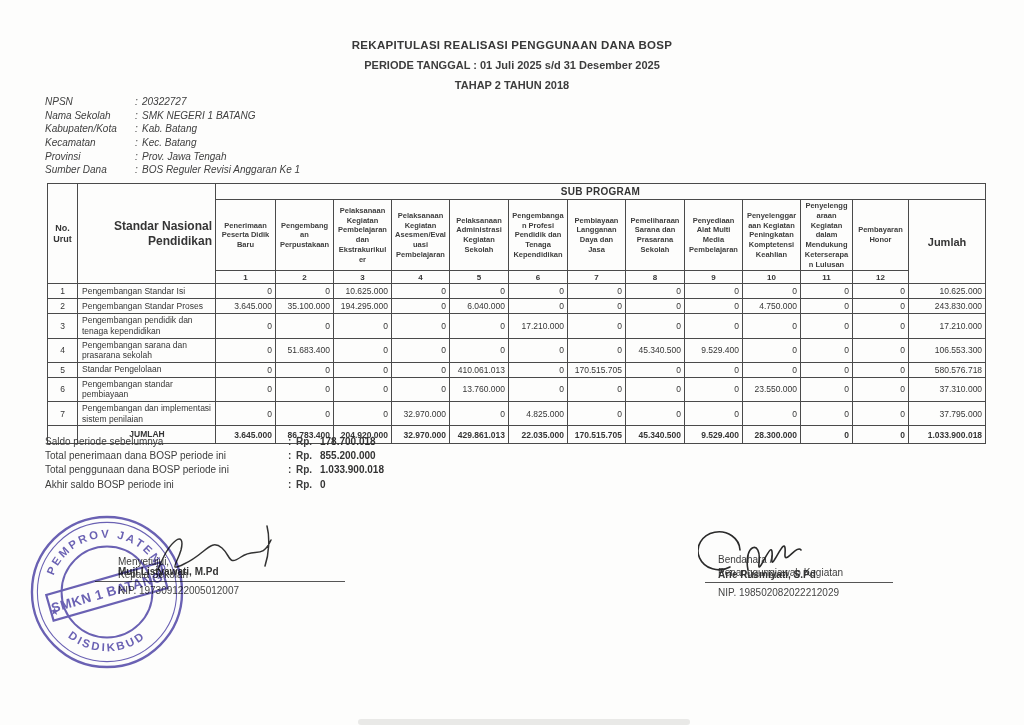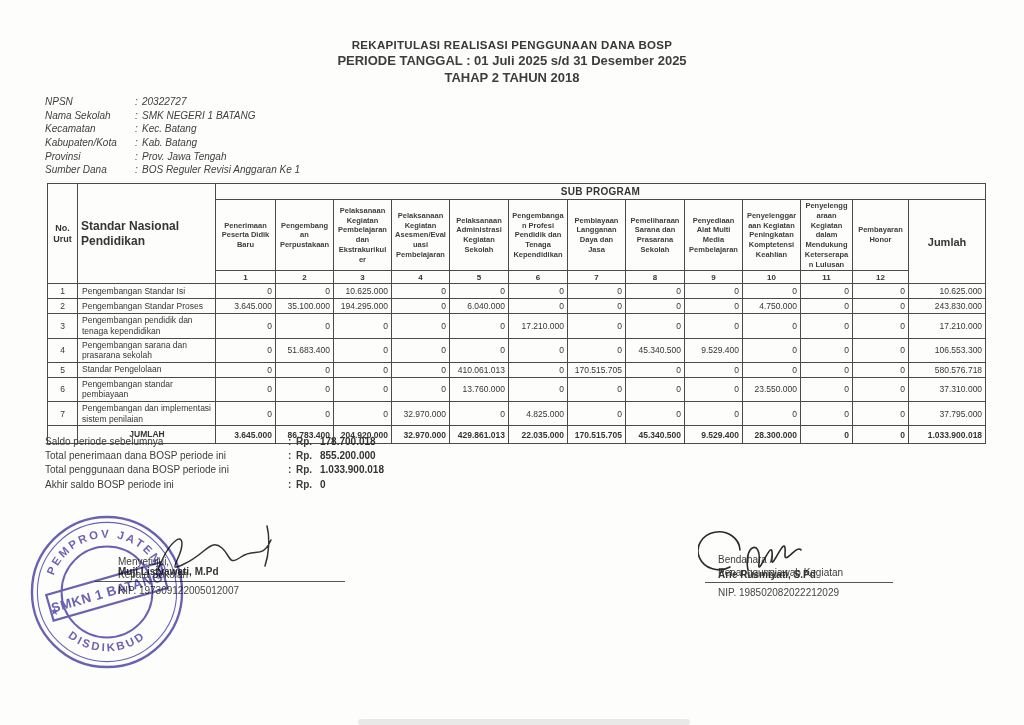--- a/index.html
+++ b/index.html
@@ -8,21 +8,21 @@
   body{
     width:1024px; height:725px; position:relative; overflow:hidden;
     background:#fdfdfc; color:var(--ink);
     font-family:"Liberation Sans", sans-serif;
   }
   .page{ position:absolute; inset:0;padding-left:12px; }
 
   
   .title-block{ position:absolute; top:39px; left:0; width:1024px; text-align:center; }
   .title-main{ font-size:11.5px; font-weight:bold; letter-spacing:.3px; color:#383838; }
-  .title-sub{ font-size:13px; font-weight:bold; margin-top:2px; color:#3d3d3d; }
+  .title-sub{ font-size:11px; font-weight:bold; margin-top:8px; color:#3d3d3d; }
 
   
   .info-block{ position:absolute; top:96px; left:45px; font-size:10px; color:#404040; }
   .info-row{ height:13.7px; white-space:nowrap;font-style:italic; }
   .info-label{ display:inline-block; width:90px; }
   .info-colon{ display:inline-block; width:7px; }
 
   
   table.main-table{
     position:absolute; left:47px; top:183px; width:938px;
@@ -31,21 +31,21 @@
   }
   .main-table th, .main-table td{
     border:1px solid var(--line); padding:1px 3px; overflow:hidden;
     vertical-align:middle; overflow-wrap:break-word; word-break:break-word;
   }
   .main-table{ border:1.5px solid #3c3c3c; }
   tr.group-row{ height:16px; }
   tr.name-row{ height:66px; }
   tr.num-row{ height:13px; }
   .corner-no{ font-size:9px; font-weight:bold; text-align:center; line-height:1.15; }
-  .corner-snp{ font-size:12px; font-weight:bold; text-align:left; line-height:1.25; }
+  .corner-snp{ font-size:12px; font-weight:bold; text-align:right; line-height:1.25; }
   .group-head{ font-size:10px; font-weight:bold; text-align:center; letter-spacing:.3px; }
   .sp-name{ font-size:7.5px; font-weight:bold; text-align:center; line-height:1.3; color:#3d3d3d; padding:1px 2px; }
   .sp-num{ font-size:8px; font-weight:bold; text-align:center; }
   .jumlah-head{ font-size:11px; font-weight:bold; text-align:center; }
   tbody tr{ height:15px; }
   td.c-no{ text-align:center; }
   td.c-label{ text-align:left; line-height:1.25; padding-left:4px;margin-left:40px; }
   td.c-val{ text-align:right; padding-right:3px; }
   tr.total-row{ height:18px; }
   tr.total-row td{ font-weight:bold; }
@@ -90,22 +90,22 @@
 
   <div class="title-block">
     <div class="title-main">REKAPITULASI REALISASI PENGGUNAAN DANA BOSP</div>
     <div class="title-sub">PERIODE TANGGAL : 01 Juli 2025 s/d 31 Desember 2025</div>
     <div class="title-sub">TAHAP 2 TAHUN 2018</div>
   </div>
 
   <div class="info-block">
       <div class="info-row"><span class="info-label">NPSN</span><span class="info-colon">:</span><span class="info-value">20322727</span></div>
       <div class="info-row"><span class="info-label">Nama Sekolah</span><span class="info-colon">:</span><span class="info-value">SMK NEGERI 1 BATANG</span></div>
+      <div class="info-row"><span class="info-label">Kabupaten/Kota</span><span class="info-colon">:</span><span class="info-value">Kab. Batang</span></div>
       <div class="info-row"><span class="info-label">Kecamatan</span><span class="info-colon">:</span><span class="info-value">Kec. Batang</span></div>
-      <div class="info-row"><span class="info-label">Kabupaten/Kota</span><span class="info-colon">:</span><span class="info-value">Kab. Batang</span></div>
       <div class="info-row"><span class="info-label">Provinsi</span><span class="info-colon">:</span><span class="info-value">Prov. Jawa Tengah</span></div>
       <div class="info-row"><span class="info-label">Sumber Dana</span><span class="info-colon">:</span><span class="info-value">BOS Reguler Revisi Anggaran Ke 1</span></div>
     </div>
 
   <table class="main-table">
     <colgroup>
       <col style="width:30px">
         <col style="width:138px">
       <col style="width:60px">
         <col style="width:58px">

